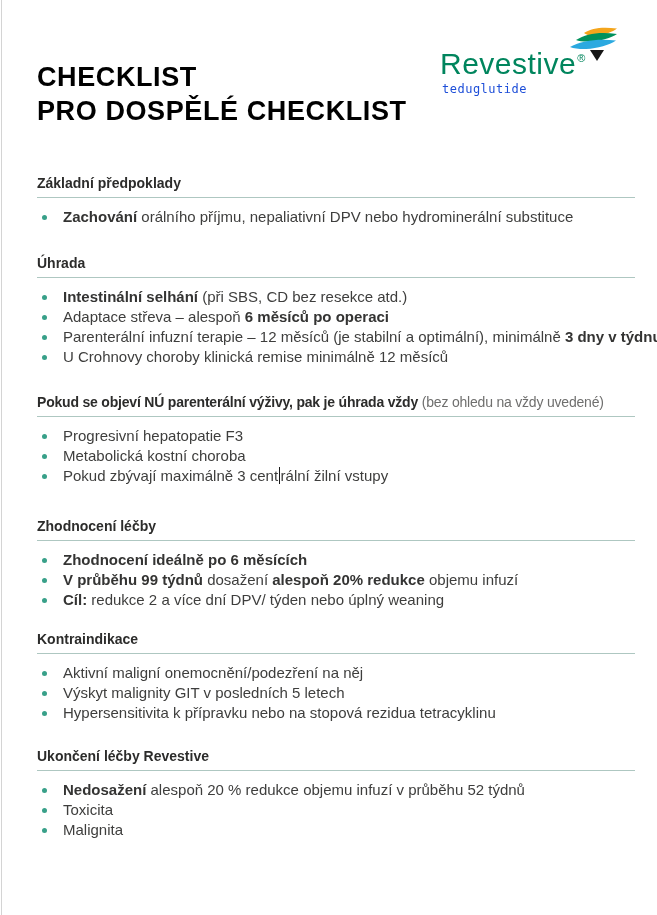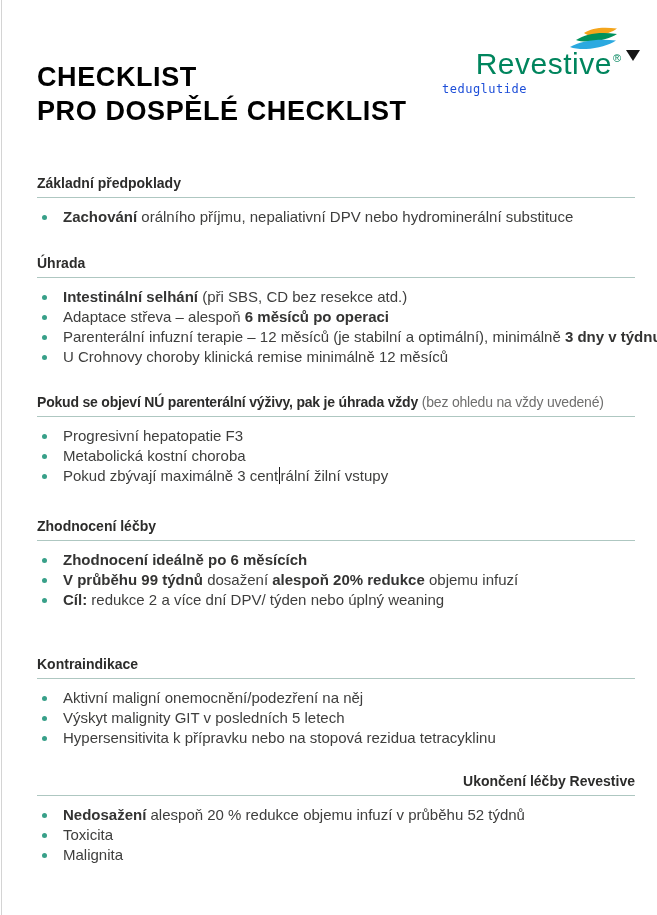--- a/index.html
+++ b/index.html
@@ -4,42 +4,42 @@
 <style>
   html,body{margin:0;padding:0;background:#fff;}
   body{width:657px;height:915px;position:relative;overflow:hidden;
        font-family:"Liberation Sans",sans-serif;-webkit-font-smoothing:antialiased;}
   .page{position:relative;width:657px;height:915px;background:#fff;}
   .page-edge{position:absolute;left:1px;top:0;bottom:0;width:1px;background:#d4d4d4;}
 
   
   .logo{position:absolute;top:27px;right:17px;width:200px;text-align:left;}
   .swoosh{position:absolute;top:0;right:22px;width:48px;height:24px;}
-  .brand-row{margin-top:16px;white-space:nowrap;text-align:right;line-height:30px;}
+  .brand-row{margin-top:16px;white-space:nowrap;text-align:left;line-height:30px;}
   .brand{font-size:30px;letter-spacing:0.5px;color:#00855D;font-weight:400;}
   .reg{font-size:11px;color:#00855D;vertical-align:12px;margin-left:1px;}
   .tri{display:inline-block;width:0;height:0;border-left:7px solid transparent;
        border-right:7px solid transparent;border-top:11px solid #161616;
        margin-left:5px;transform:translateY(-13px);}
   .sub{font-family:"DejaVu Sans Mono",monospace;font-size:12px;color:#1d4ed8;
        letter-spacing:0.5px;margin:-2px 0 0 2px;}
 
   h1{margin:0;padding:60px 0 0 37px;font-size:27px;line-height:34px;font-weight:700;
      letter-spacing:0.6px;color:#000000;}
 
   
   main{display:block;padding:0 22px 0 37px;}
   .sec h2{margin:0;font-size:14px;line-height:18px;font-weight:700;color:#2C2C2B;white-space:nowrap;}
   .sec:nth-of-type(1){margin-top:46px;}
   .sec:nth-of-type(2){margin-top:27px;}
   .sec:nth-of-type(3){margin-top:26px;}
   .sec:nth-of-type(3) h2{font-size:14px;letter-spacing:-0.2px;}
   .sec:nth-of-type(4){margin-top:31px;}
-  .sec:nth-of-type(5){margin-top:45px;}
-  .sec:nth-of-type(6){margin-top:24px;text-align:right;}
+  .sec:nth-of-type(5){margin-top:20px;}
+  .sec:nth-of-type(6){margin-top:24px;}
   .suffix{font-weight:400;color:#6F6F6E;}
   .rule{height:1px;background:#AEC7C1;margin-top:5px;width:598px;}
   ul{list-style:none;margin:9px 0 0;padding:0;}
   li{display:flex;align-items:flex-start;min-height:20px;line-height:20px;
      font-size:15px;color:#3E3E3D;white-space:nowrap;}
   .dot{flex:none;width:5px;height:5px;border-radius:50%;background:#38A089;
        margin:8px 16px 0 5px;}
   .txt .b{font-weight:700;color:#343433;}
   .caret{display:inline-block;width:1.5px;height:17px;background:#1a1a1a;
          vertical-align:-3px;margin:0 0.5px;}

